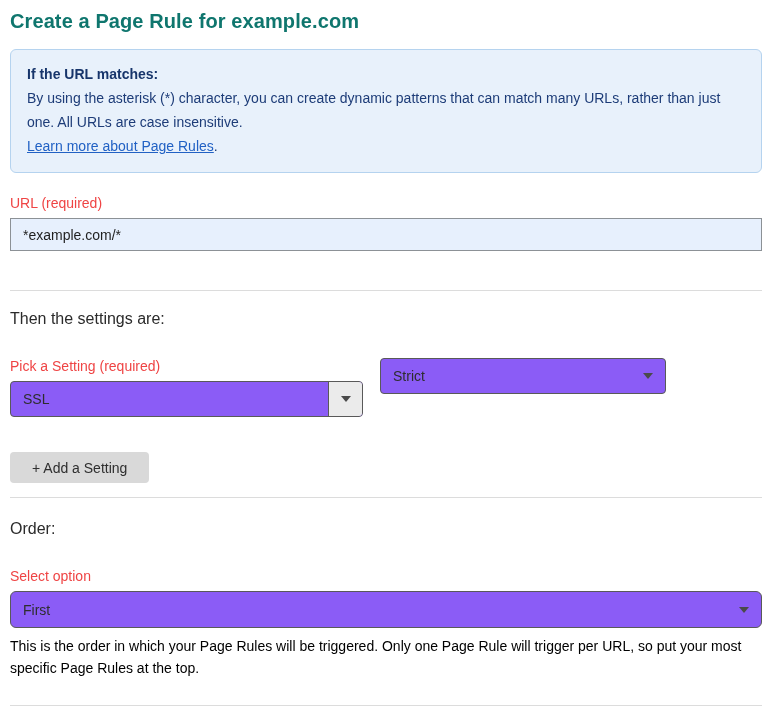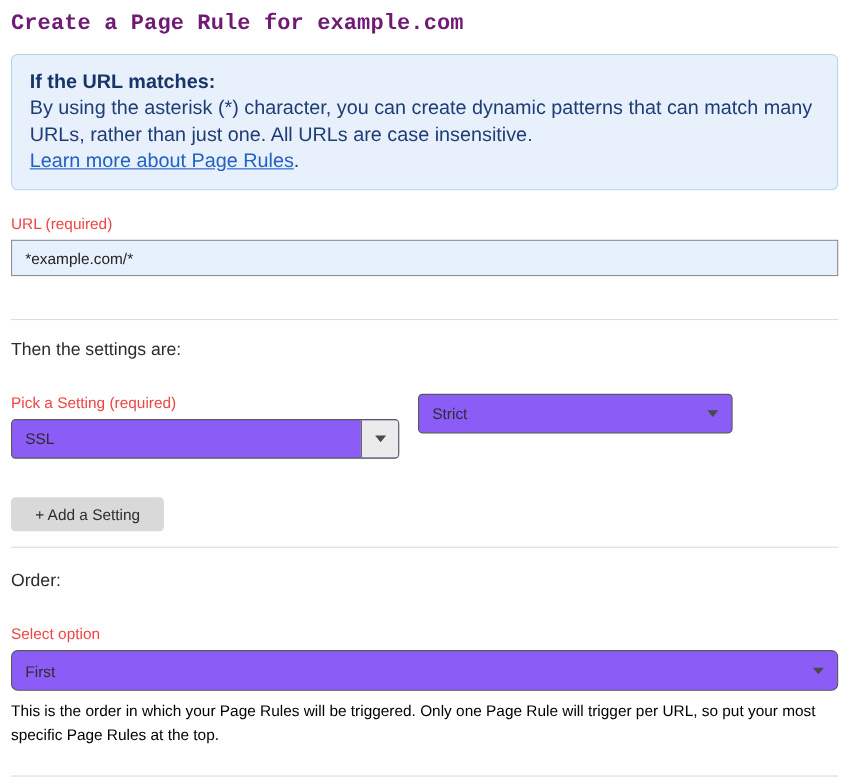--- a/index.html
+++ b/index.html
@@ -9,32 +9,31 @@
     height: 711px;
     font-family: "Liberation Sans", sans-serif;
     color: #2d2d2d;
     overflow: hidden;
   }
   .container { padding: 6px 10px 0 10px; }
 
   .page-title {
     font-size: 20px;
     font-weight: 700;
-    color: #701a75;
+    color: #0f766e;
     margin: 4px 0 16px 0;
     letter-spacing: .1px;
-    font-family: Liberation Mono, monospace;
   }
 
   .info-box {
     background: #e8f1fb;
     border: 1px solid #b5d3ef;
     border-radius: 6px;
     padding: 12px 16px 14px 16px;
-    font-size: 18px;
+    font-size: 14px;
     line-height: 24px;
     color: #1d3c78;
     margin-bottom: 22px;
   }
   .info-box .info-heading { font-weight: 700; color: #17356b; }
   .info-box .info-link {
     color: #2161c4;
     text-decoration: underline;
     cursor: pointer;
   }

